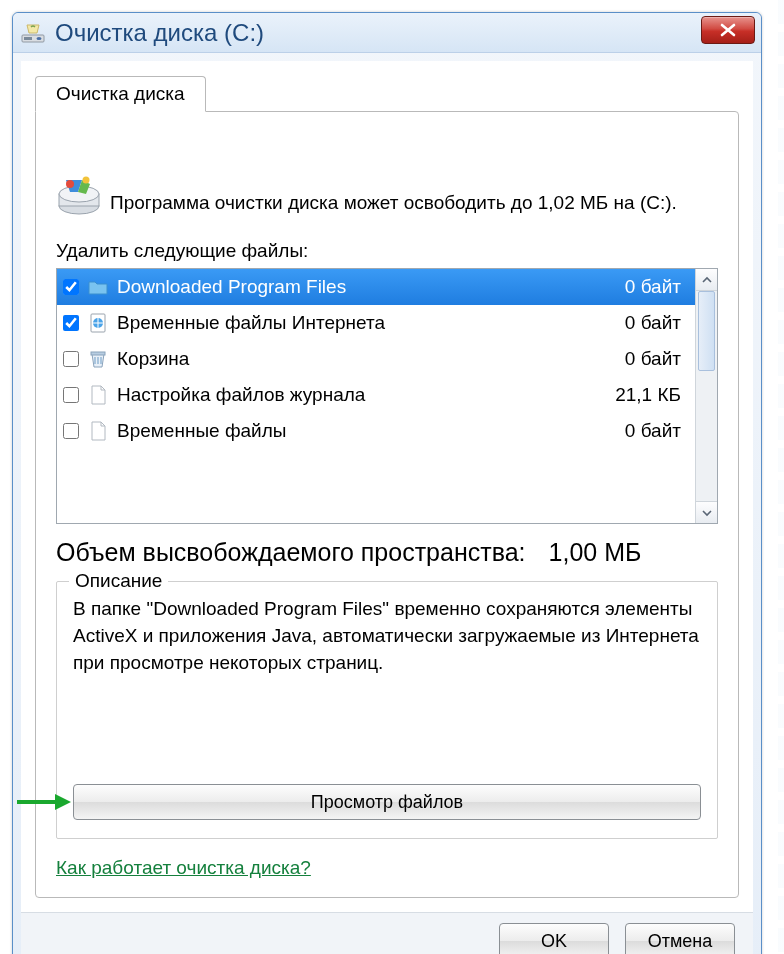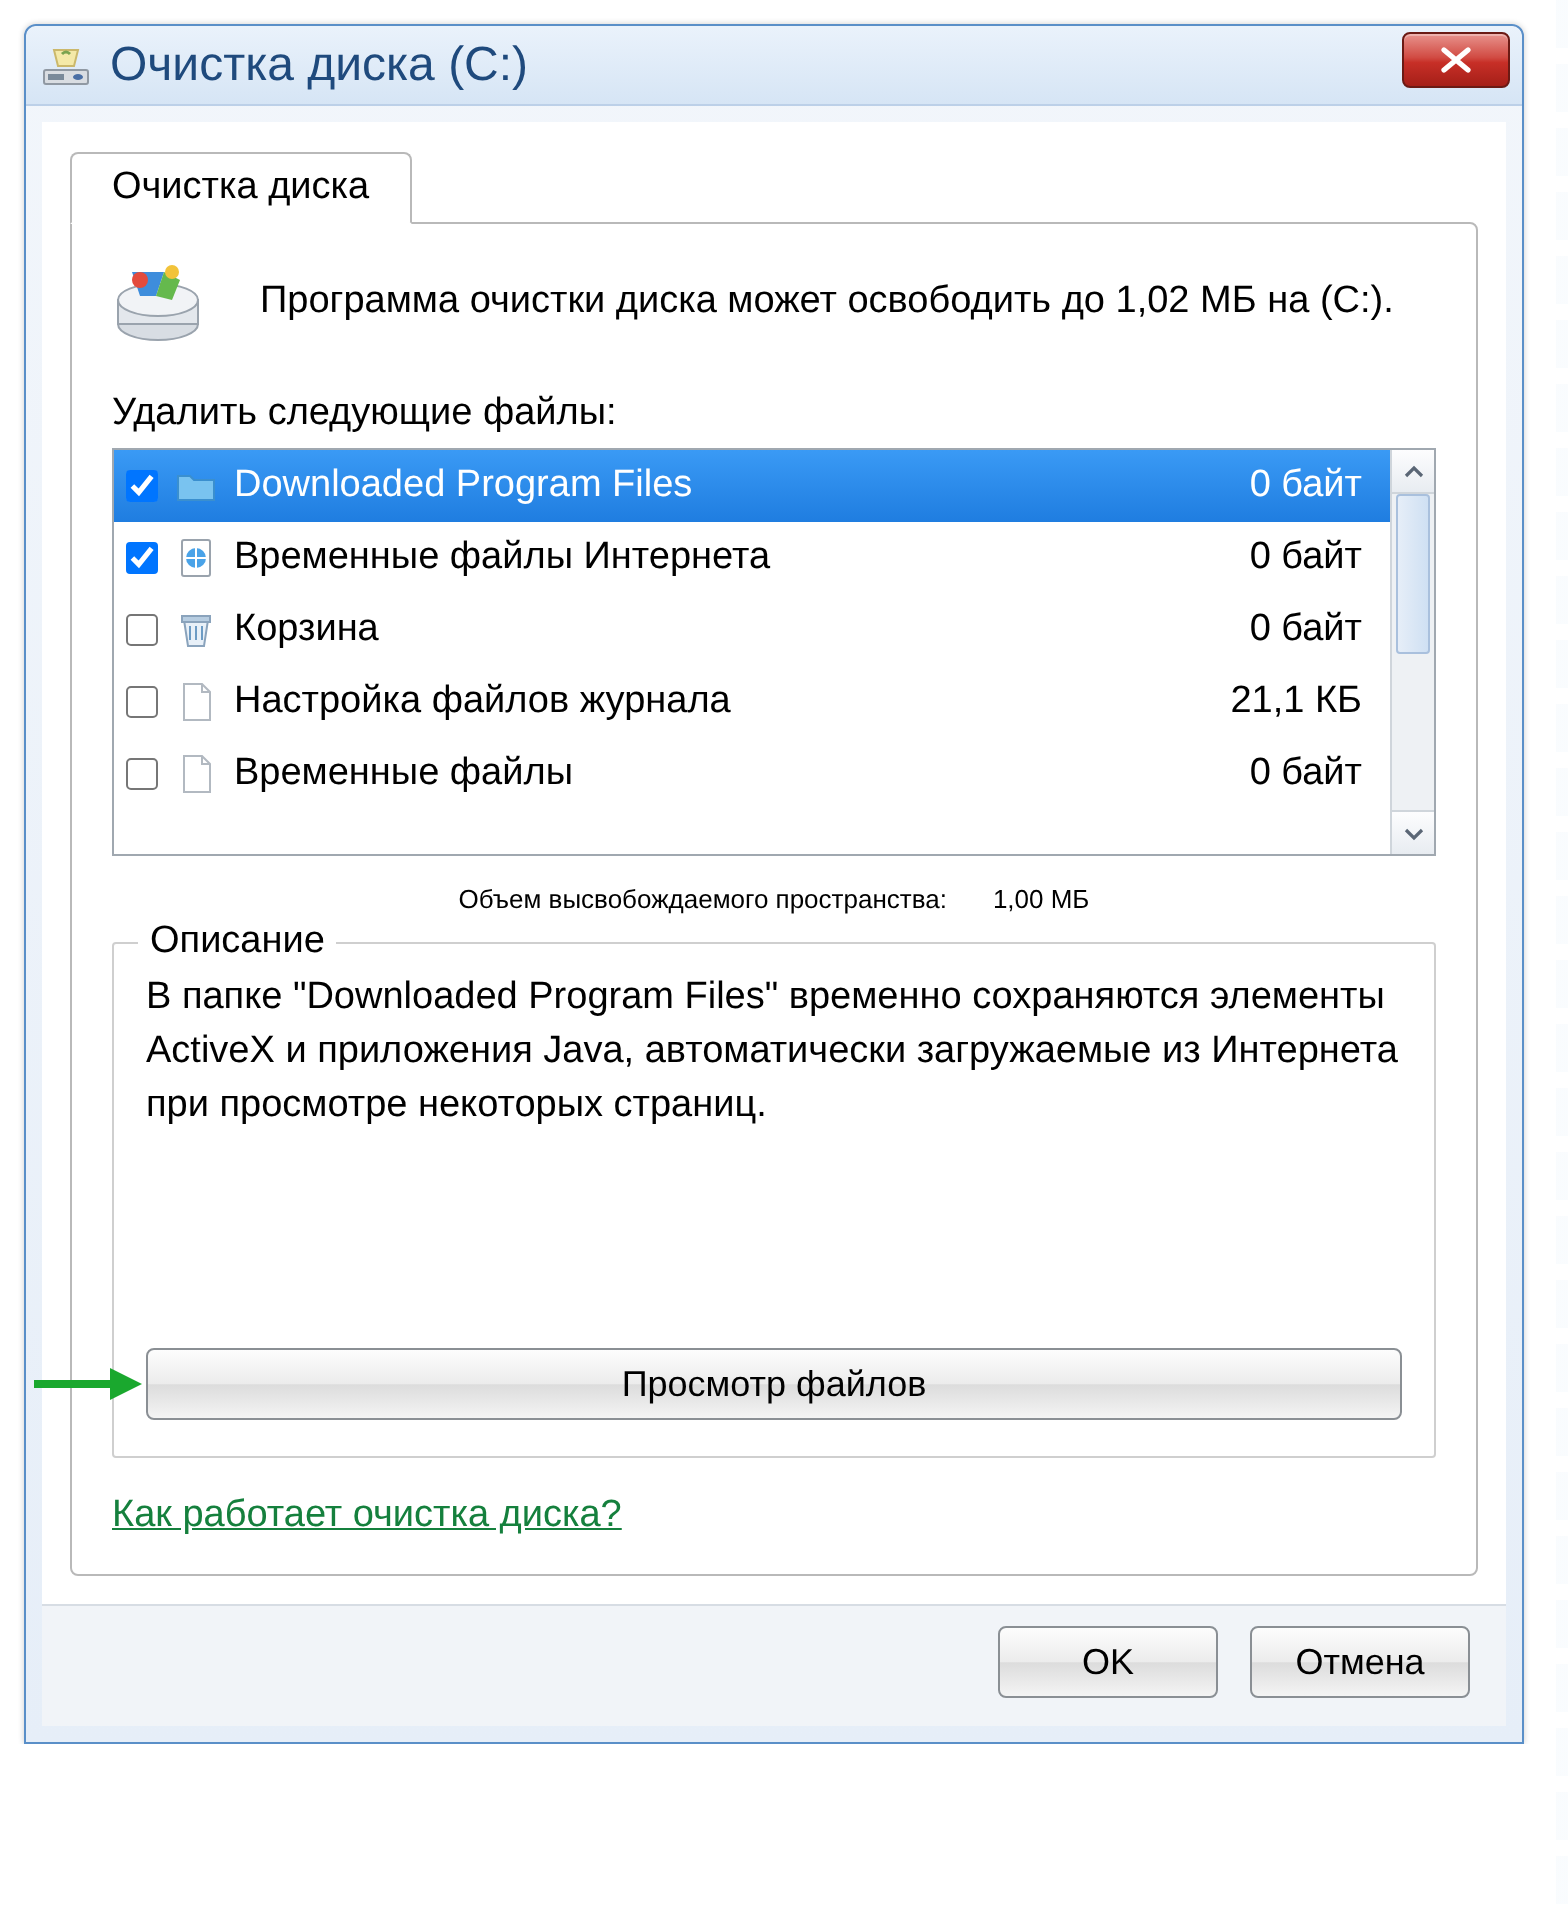--- a/index.html
+++ b/index.html
@@ -11,41 +11,41 @@
     .title-text { font-size: 24px; color: #1f4a7d; }
     .close-btn { position: absolute; right: 6px; top: 3px; width: 54px; height: 28px; background: linear-gradient(to bottom, #e8938d 0%, #d14b43 45%, #c72f27 55%, #a51f18 100%); border: 1px solid #6b1a14; border-radius: 4px; display:flex; align-items:center; justify-content:center; box-shadow: inset 0 1px 0 rgba(255,255,255,0.3); cursor: pointer; }
     .close-btn svg { display:block; }
 
     .content { background:#fff; margin: 8px; padding: 0; border: none; }
 
     .tab-strip { display:flex; padding: 14px 14px 0 14px; }
     .tab { border: 1px solid #b9b9b9; border-bottom: 1px solid #fff; border-radius: 4px 4px 0 0; background: #fff; padding: 6px 20px; font-size: 19px; position:relative; top:1px; z-index:2; }
     .tab-body { border: 1px solid #b9b9b9; margin: 0 14px 14px 14px; background:#fff; padding: 18px 20px 18px 20px; position:relative; border-radius: 0 4px 4px 4px; }
 
-    .summary-row { display:flex; gap: 28px; align-items:center; margin-bottom: 18px; }
+    .summary-row { display:flex; gap: 8px; align-items:flex-end; margin-bottom: 18px; margin-top: 44px; }
     .summary-text { font-size: 19px; line-height: 1.38; }
     .disk-icon { width: 46px; height: 42px; flex-shrink:0; }
 
     .label-row { font-size: 19px; margin: 24px 0 6px 0; }
 
-    .list-outer { border: 1px solid #a0a8b0; display:flex; height: 204px; }
+    .list-outer { border: 1px solid #a0a8b0; display:flex; height: 256px; }
     .list-inner { flex: 1; overflow: hidden; }
     .frow { display:flex; align-items:center; height: 36px; padding: 0 8px 0 6px; gap: 8px; font-size: 19px; border-bottom: 0; }
     .frow.sel { background: linear-gradient(to bottom, #3a9af5 0%, #1f7de0 100%); color: #fff; }
     .frow input[type=checkbox] { width: 16px; height: 16px; cursor:pointer; }
     .ficon { width: 22px; height: 22px; flex-shrink:0; }
     .fname { flex:1; white-space:nowrap; overflow:hidden; text-overflow:ellipsis; }
     .fsize { text-align:right; padding-right: 6px; white-space:nowrap; }
     .sbar { width: 22px; background: #eef1f4; border-left: 1px solid #cfd5db; display:flex; flex-direction:column; }
     .sbtn { height: 22px; background: linear-gradient(#fdfdfe,#e8ecf1); border-bottom:1px solid #cfd5db; display:flex; align-items:center; justify-content:center; cursor:pointer; }
     .sbtn:last-child { border-top:1px solid #cfd5db; border-bottom:none; margin-top:auto; }
     .track { flex:1; position:relative; }
     .thumb { position:absolute; top:0; left:2px; right:2px; height: 80px; background: linear-gradient(to right,#e6eef8,#cfe0f3); border:1px solid #a9c0dd; border-radius:2px; cursor:pointer; }
 
-    .total-row { display:flex; justify-content:center; font-size: 13px; margin: 14px 0 14px 0; gap: 23px; }
+    .total-row { display:flex; justify-content:flex-start; font-size: 25px; margin: 14px 0 14px 0; gap: 23px; }
 
     .fieldset { border: 1px solid #cfcfcf; border-radius: 2px; padding: 14px 16px 18px 16px; position:relative; }
     .legend { position:absolute; top:-12px; left:12px; background:#fff; padding: 0 6px; font-size:19px; }
     .desc { font-size: 19px; line-height: 1.42; min-height: 170px; }
 
     .btn-row { display:flex; gap: 24px; margin-top: 18px; align-items:center; }
     .btn { height: 36px; border: 1px solid #8a8f94; border-radius: 4px; background: linear-gradient(to bottom, #fdfdfd 0%, #ececec 50%, #dcdcdc 51%, #f4f4f4 100%); font-size: 18px; padding: 0 18px; display:flex; align-items:center; gap:8px; cursor:pointer; }
     .btn.wide { flex:1; justify-content:center; }
     .shield-icon { width:18px; height:18px; }
     .arrow-green { position:absolute; left:-56px; top: 4px; }

